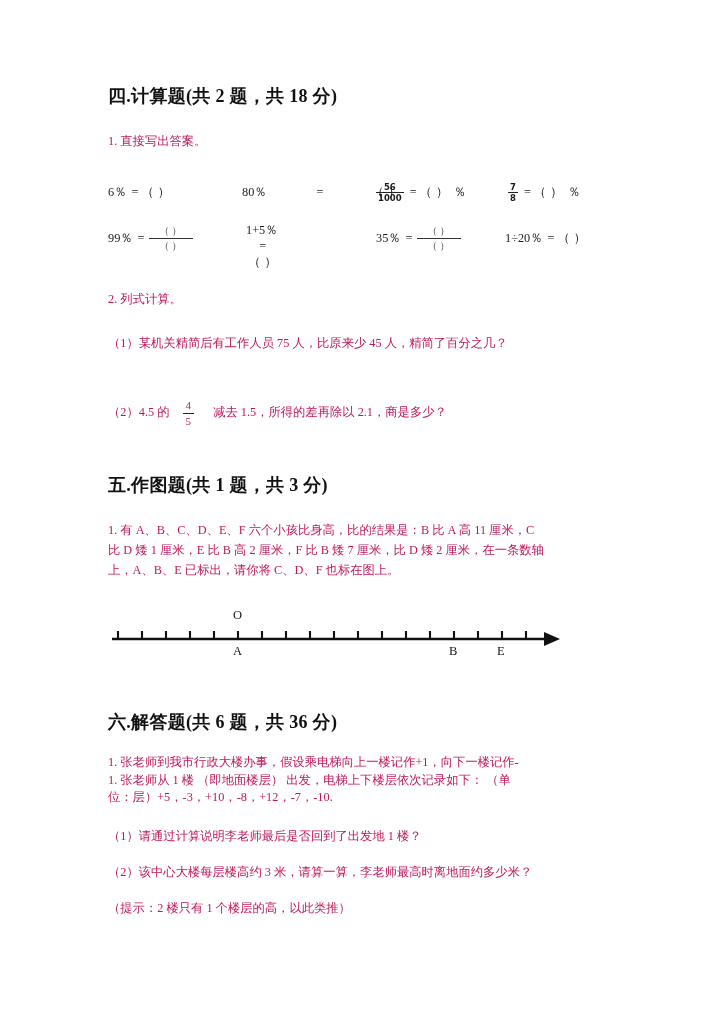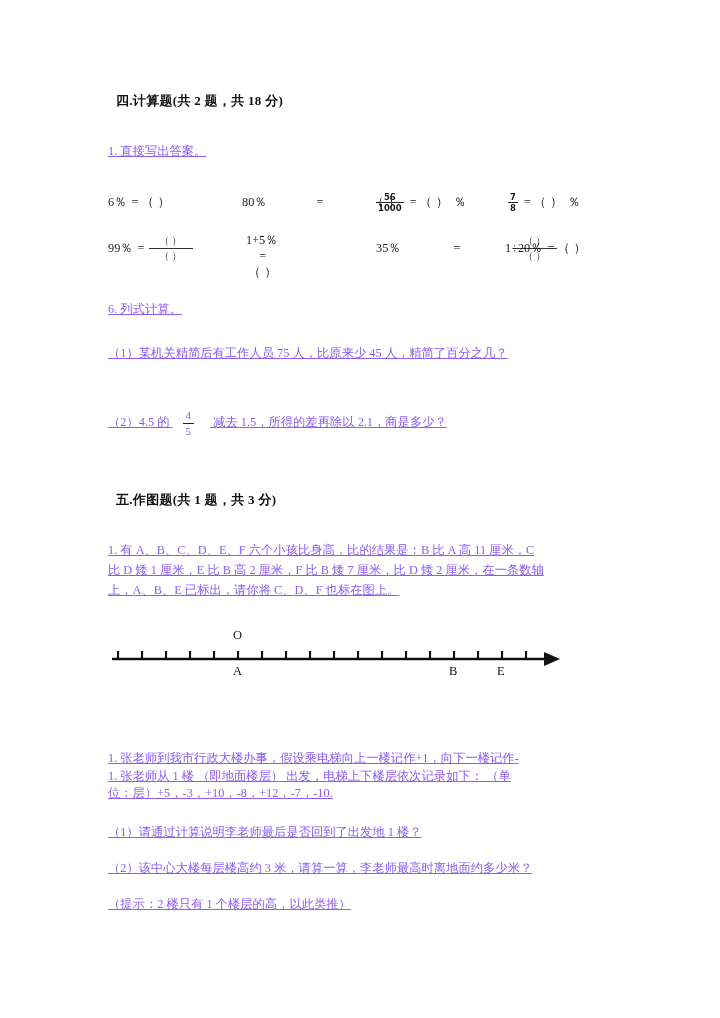--- a/index.html
+++ b/index.html
@@ -24,35 +24,34 @@
   }
   .content {
     position: absolute;
     left: 108px;
     top: 84px;
     width: 512px;
   }
 
   
   .section-head {
-    font-size: 13px;
+    font-size: 18px;
     font-weight: bold;
     letter-spacing: 0.3px;
-    margin: 8px;
+    margin: 0;
     color: #111;
   }
 
   
   .q-text {
     font-size: 12.3px;
     line-height: 1.62;
     margin: 0;
-    color: #8b5cf6;
+    color: #be185d;
     text-align: justify;
-    text-decoration: underline;
   }
   .q-text.tight { line-height: 1.42; }
   .spacer-12 { height: 12px; }
   .spacer-16 { height: 16px; }
   .spacer-20 { height: 20px; }
   .spacer-24 { height: 24px; }
   .spacer-28 { height: 28px; }
   .spacer-34 { height: 34px; }
   .spacer-40 { height: 40px; }
   .spacer-46 { height: 46px; }
@@ -198,40 +197,40 @@
           <span class="den">（      ）</span>
         </span>
       </div>
 
       <div class="calc-item" style="left:138px;flex-direction:column;">
         <span class="lead">1+5％</span>
         <span class="eq">=</span>
         <span class="blank">（      ）</span>
       </div>
 
-      <div class="calc-item" style="left:268px;gap:48px;">
+      <div class="calc-item" style="left:268px;">
         <span class="lead">35％</span>
         <span class="eq">=</span>
         <span class="frac-blank">
           <span class="num">（      ）</span>
           <span class="den">（      ）</span>
         </span>
       </div>
 
       <div class="calc-item" style="left:397px;">
         <span class="lead">1÷20％</span>
         <span class="eq">=</span>
         <span class="blank">（      ）</span>
       </div>
 
     </div>
 
     <div class="spacer-34"></div>
 
-    <p class="q-text">6. 列式计算。</p>
+    <p class="q-text">2. 列式计算。</p>
 
     <div class="spacer-24"></div>
 
     <p class="q-text">（1）某机关精简后有工作人员 75 人，比原来少 45 人，精简了百分之几？</p>
 
     <div class="spacer-46"></div>
 
     <p class="q-text">
       <span>（2）4.5 的</span>
       <span class="frac-lg">
@@ -283,20 +282,21 @@
       </svg>
 
       <span class="nl-label" style="left:125px; top:0px;">O</span>
       <span class="nl-label" style="left:125px; top:36px;">A</span>
       <span class="nl-label" style="left:341px; top:36px;">B</span>
       <span class="nl-label" style="left:389px; top:36px;">E</span>
     </div>
 
     <div class="spacer-40"></div>
 
+    <h2 class="section-head">六.解答题(共 6 题，共 36 分)</h2>
 
     <div class="spacer-20"></div>
 
     <p class="q-text tight">1. 张老师到我市行政大楼办事，假设乘电梯向上一楼记作+1，向下一楼记作-</p>
     <p class="q-text tight">1. 张老师从 1 楼 （即地面楼层） 出发，电梯上下楼层依次记录如下： （单</p>
     <p class="q-text tight">位：层）+5，-3，+10，-8，+12，-7，-10.</p>
 
     <div class="spacer-20"></div>
 
     <p class="q-text">（1）请通过计算说明李老师最后是否回到了出发地 1 楼？</p>

